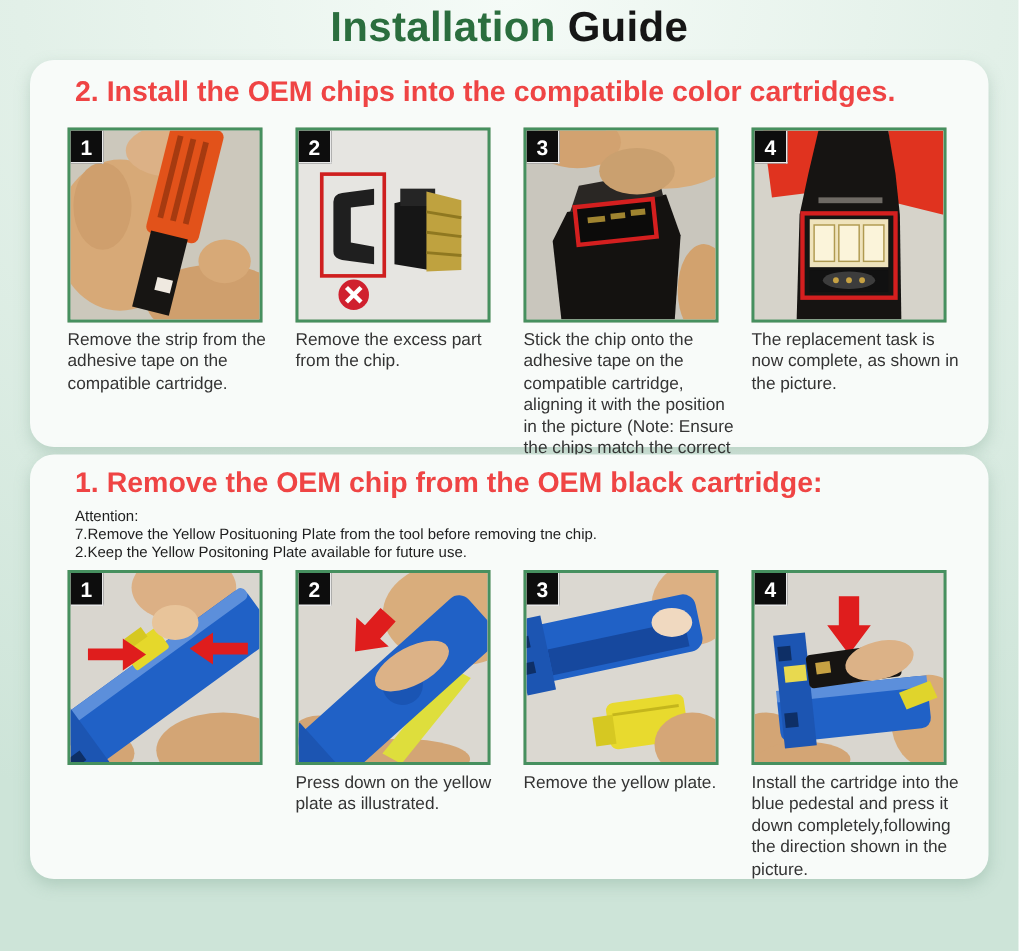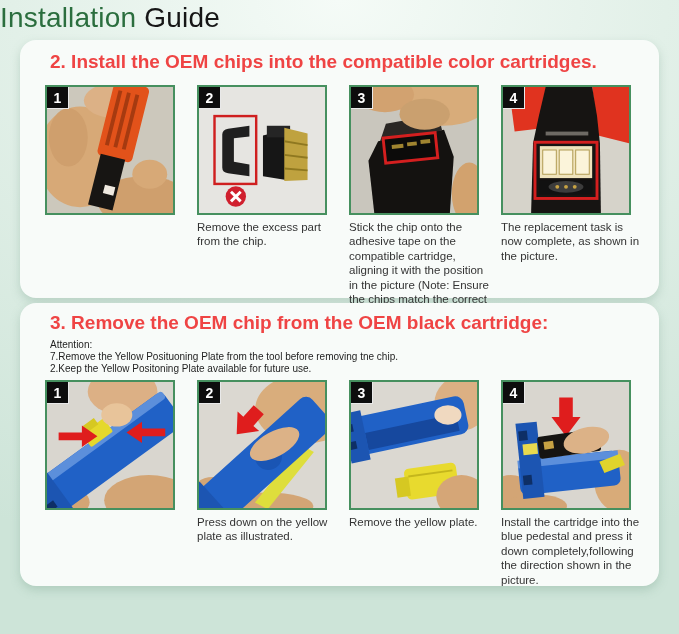--- a/index.html
+++ b/index.html
@@ -4,22 +4,22 @@
 <style>
   * { margin:0; padding:0; box-sizing:border-box; }
   html,body { width:679px; height:634px; }
   body {
     font-family:"Liberation Sans","DejaVu Sans",sans-serif;
     background:
       radial-gradient(120% 90% at 50% 0%, #f5fbf7 0%, #e2f0e8 40%, #cde4d8 100%);
     position:relative; overflow:hidden;
   }
   .page-title {
-    padding-top:2px;
-    font-size:28px; font-weight:normal; letter-spacing:.2px;
+    text-align:center; padding-top:2px;
+    font-size:28px; font-weight:bold; letter-spacing:.2px;
   }
   .page-title .green { color:#2b6e3e; }
   .page-title .black { color:#161616; }
   .panel {
     position:absolute; left:20px; width:639px;
     background:#f8fbf9; border-radius:16px;
     box-shadow:0 4px 10px rgba(120,160,140,.35);
   }
   #panel-1 { top:40px; height:258px; }
   #panel-2 { top:303px; height:283px; }
@@ -80,20 +80,21 @@
             <rect x="60" y="4" width="4" height="58" fill="#a63a10"></rect>
             <rect x="69" y="4" width="4" height="58" fill="#a63a10"></rect>
             <rect x="78" y="4" width="4" height="58" fill="#a63a10"></rect>
             <rect x="58" y="72" width="26" height="54" fill="#171513"></rect>
             <rect x="70" y="102" width="11" height="9" fill="#efe9e0"></rect>
           </g>
           <ellipse cx="106" cy="90" rx="18" ry="15" fill="#d7a977"></ellipse>
         </svg>
         <div class="badge">1</div>
       </div>
+      <div class="caption">Remove the strip from the adhesive tape on the compatible cartridge.</div>
     </div>
 
     <div class="step-cell">
       <div class="photo">
         <svg viewBox="0 0 130 130">
           <rect width="130" height="130" fill="#e6e5e1"></rect>
           <rect x="16" y="30" width="43" height="70" fill="none" stroke="#cf1f1f" stroke-width="2.5"></rect>
           <path d="M52 40 L30 43 Q24 44 24 49 L24 83 Q24 88 30 89 L52 92 L52 80 L36 77 L36 53 L52 51 Z" fill="#1f1f1f"></path>
           <circle cx="38" cy="113" r="10.5" fill="#d0202e"></circle>
           <line x1="33" y1="108" x2="43" y2="118" stroke="#ffffff" stroke-width="3"></line>
@@ -153,21 +154,21 @@
         </svg>
         <div class="badge">4</div>
       </div>
       <div class="caption">The replacement task is now complete, as shown in the picture.</div>
     </div>
 
   </div>
 </div>
 
 <div class="panel" id="panel-2">
-  <div class="section-heading">3. Remove the OEM chip from the OEM black cartridge:</div>
+  <div class="section-heading">1. Remove the OEM chip from the OEM black cartridge:</div>
   <div class="attention">
     <div>Attention:</div>
     <div>7.Remove the Yellow Posituoning Plate from the tool before removing tne chip.</div>
     <div>2.Keep the Yellow Positoning Plate available for future use.</div>
   </div>
   <div class="steps">
 
     <div class="step-cell">
       <div class="photo">
         <svg viewBox="0 0 130 130">

